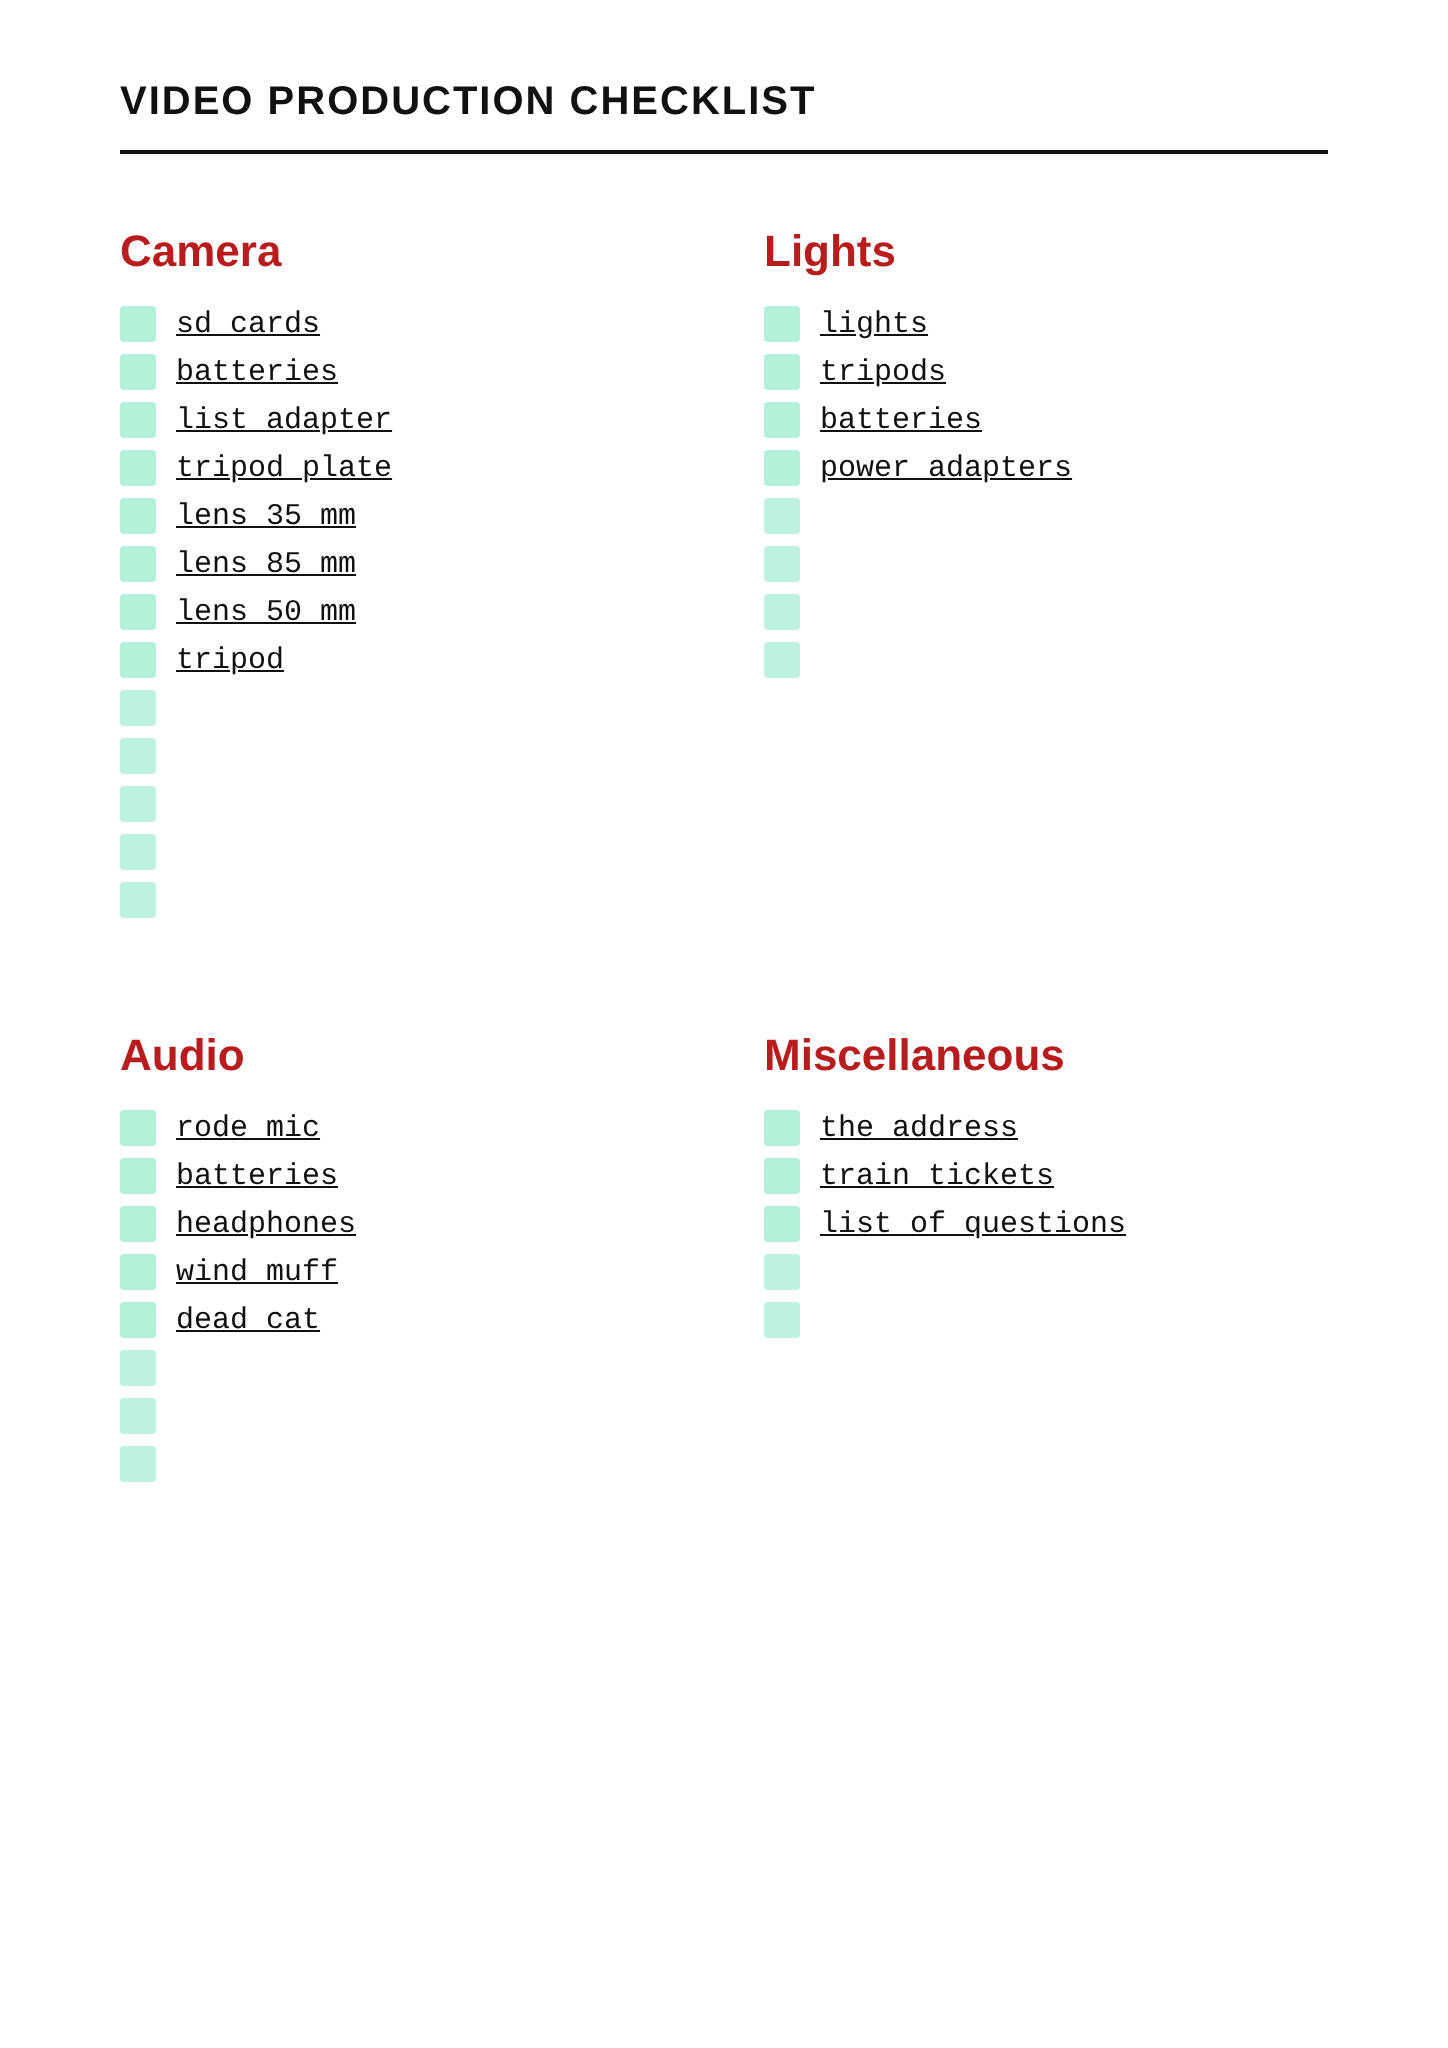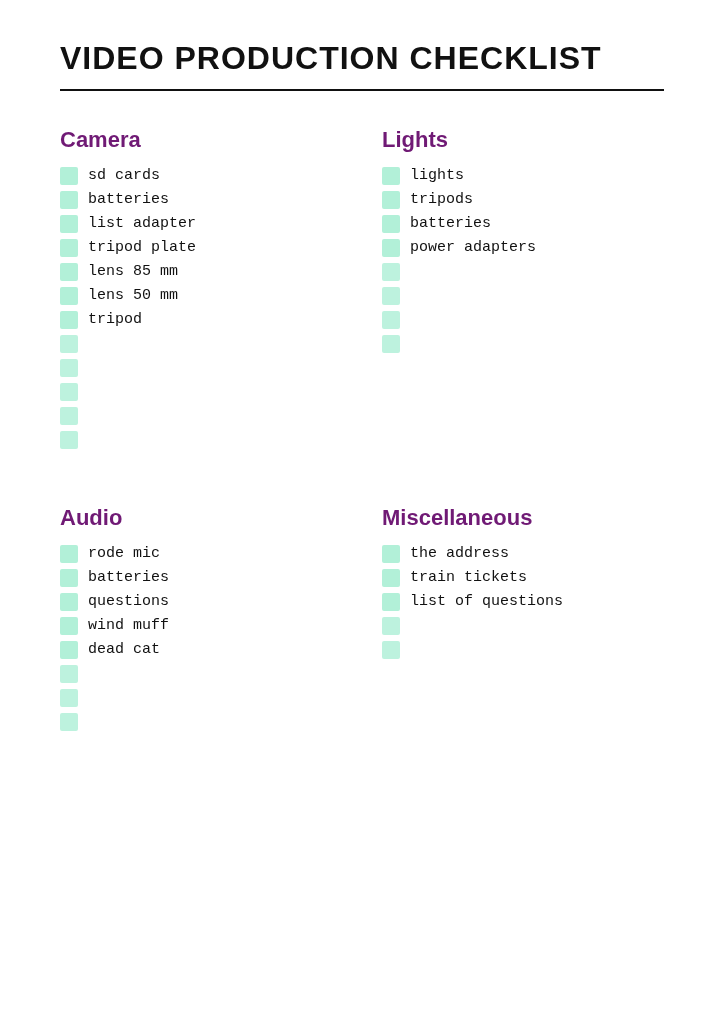--- a/index.html
+++ b/index.html
@@ -10,21 +10,21 @@
 
     body {
       background: #ffffff;
       width: 724px;
       min-height: 1024px;
       font-family: 'Courier New', Courier, monospace;
       padding: 40px 60px;
     }
 
     .page-title {
-      font-size: 32px;
+      font-size: 20px;
       font-weight: 900;
       text-transform: uppercase;
       letter-spacing: 1px;
       font-family: 'Arial Black', Arial, sans-serif;
       margin-bottom: 12px;
       color: #111;
     }
 
     .divider {
       border: none;
@@ -40,35 +40,36 @@
 
     .section {
       margin-bottom: 50px;
     }
 
     .section-title {
       font-size: 22px;
       font-weight: 900;
       font-family: 'Arial Black', Arial, sans-serif;
       margin-bottom: 14px;
-      color: #701a75;
+      color: #b91c1c;
     }
 
     .checklist {
       list-style: none;
       padding: 0;
     }
 
     .checklist-item {
       display: flex;
-      align-items: flex-start;
+      align-items: center;
       margin-bottom: 6px;
       font-size: 15px;
       font-family: 'Courier New', Courier, monospace;
       color: #111;
+      text-decoration: underline;
     }
 
     .checkbox {
       display: inline-block;
       width: 18px;
       height: 18px;
       background: #b2f0d8;
       margin-right: 10px;
       flex-shrink: 0;
       border-radius: 2px;
@@ -114,20 +115,24 @@
         <li class="checklist-item">
           <span class="checkbox"></span>
           <span>list adapter</span>
         </li>
         <li class="checklist-item">
           <span class="checkbox"></span>
           <span>tripod plate</span>
         </li>
         <li class="checklist-item">
           <span class="checkbox"></span>
+          <span>lens 35 mm</span>
+        </li>
+        <li class="checklist-item">
+          <span class="checkbox"></span>
           <span>lens 85 mm</span>
         </li>
         <li class="checklist-item">
           <span class="checkbox"></span>
           <span>lens 50 mm</span>
         </li>
         <li class="checklist-item">
           <span class="checkbox"></span>
           <span>tripod</span>
         </li>
@@ -201,21 +206,21 @@
         <li class="checklist-item">
           <span class="checkbox"></span>
           <span>rode mic</span>
         </li>
         <li class="checklist-item">
           <span class="checkbox"></span>
           <span>batteries</span>
         </li>
         <li class="checklist-item">
           <span class="checkbox"></span>
-          <span>questions</span>
+          <span>headphones</span>
         </li>
         <li class="checklist-item">
           <span class="checkbox"></span>
           <span>wind muff</span>
         </li>
         <li class="checklist-item">
           <span class="checkbox"></span>
           <span>dead cat</span>
         </li>
         <li class="checklist-item">

